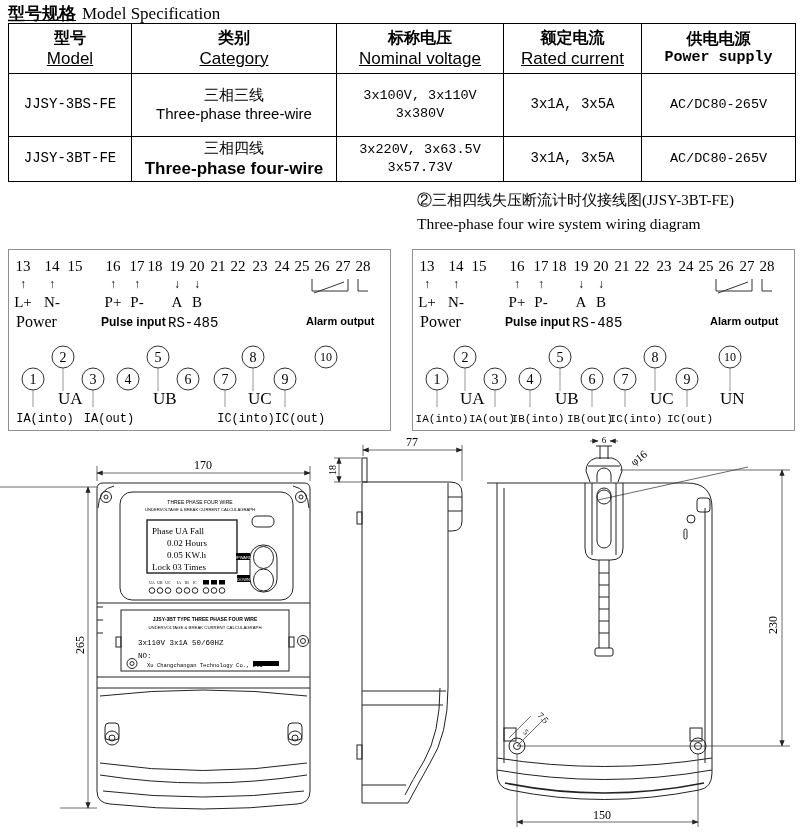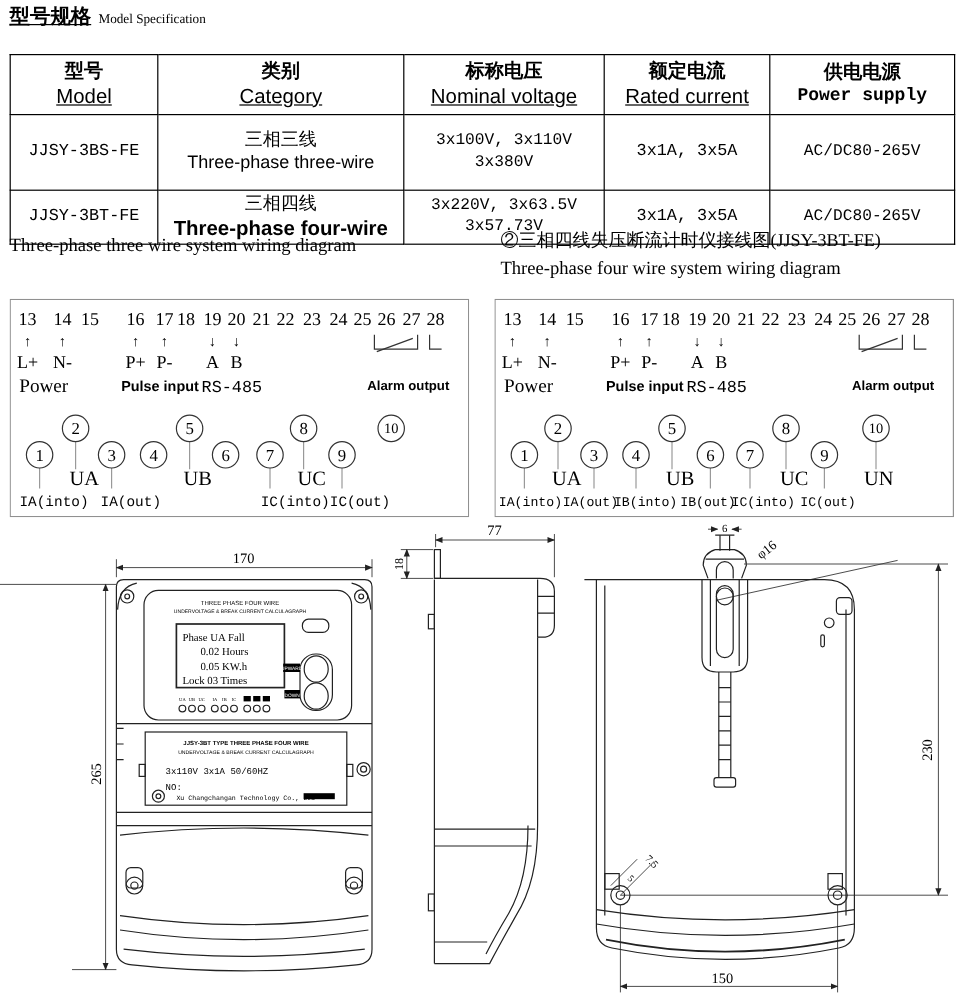--- a/index.html
+++ b/index.html
@@ -1,21 +1,21 @@
 <!DOCTYPE html>
 <html><head>
 <meta charset="utf-8">
 <style>
   html,body{margin:0;padding:0;background:#fff;}
   body{width:802px;height:833px;position:relative;font-family:"Liberation Serif",serif;color:#000;}
   .abs{position:absolute;}
   
   .page-title{left:8px;top:2px;white-space:nowrap;}
   .page-title .zh{font-size:17px;font-weight:bold;font-family:"Liberation Serif",serif;text-decoration:underline;}
-  .page-title .en{font-size:11px;margin-left:6px;margin-top:20px;}
+  .page-title .en{font-size:17px;margin-left:6px;margin-top:20px;}
   
   table.spec{border-collapse:collapse;table-layout:fixed;width:787px;}
   table.spec td{border:1px solid #000;text-align:center;vertical-align:middle;padding:0;line-height:1.25;}
   .h-zh{font-size:16px;font-weight:600;font-family:"Liberation Serif",serif;}
   .h-en{font-size:17px;font-family:"Liberation Sans",sans-serif;text-decoration:underline;}
   .h-en-mono{font-size:15px;font-family:"Liberation Mono",monospace;font-weight:600;}
   .c-mono{font-size:14px;font-family:"Liberation Mono",monospace;}
   .c-mono-sm{font-size:13.5px;font-family:"Liberation Mono",monospace;line-height:1.3;}
   .c-zh{font-size:15px;font-family:"Liberation Serif",serif;}
   .c-en{font-size:15px;font-family:"Liberation Sans",sans-serif;}
@@ -28,21 +28,21 @@
   svg .mono{font-family:"Liberation Mono",monospace;}
   svg .sans{font-family:"Liberation Sans",sans-serif;}
 </style>
 </head>
 <body>
 
 <div class="abs page-title">
   <span class="zh">型号规格</span><span class="en">Model Specification</span>
 </div>
 
-<table class="spec abs" style="left:8px;top:45px;">
+<table class="spec abs" style="left:8px;top:23px;">
   <colgroup>
       <col style="width:123px">
       <col style="width:205px">
       <col style="width:167px">
       <col style="width:138px">
       <col style="width:154px">
     </colgroup>
   <tbody>
       <tr style="height:50px">
     <td>
@@ -89,21 +89,20 @@
           <div class="c-mono-sm">3x220V, 3x63.5V</div>
           <div class="c-mono-sm">3x57.73V</div>
         </td>
     <td class="c-mono">3x1A, 3x5A</td>
     <td class="c-mono-sm">AC/DC80-265V</td>
   </tr>
 </tbody>
   </table>
 
 <div class="abs wtitle" style="left:8px;top:191px;">
-  <span class="en">Three-phase three wire system wiring diagram</span>
 </div>
 <div class="abs wtitle" style="left:417px;top:191px;">
   <span class="zh">②三相四线失压断流计时仪接线图(JJSY-3BT-FE)</span>
   <span class="en">Three-phase four wire system wiring diagram</span>
 </div>
 
 <svg class="abs" style="left:8px;top:249px;" width="383" height="182" viewBox="0 0 383 182">
   <rect x="0.5" y="0.5" width="382" height="181" fill="#fff" stroke="#909090"></rect>
   <g font-size="15">
     <text x="15" y="22" text-anchor="middle">13</text>

